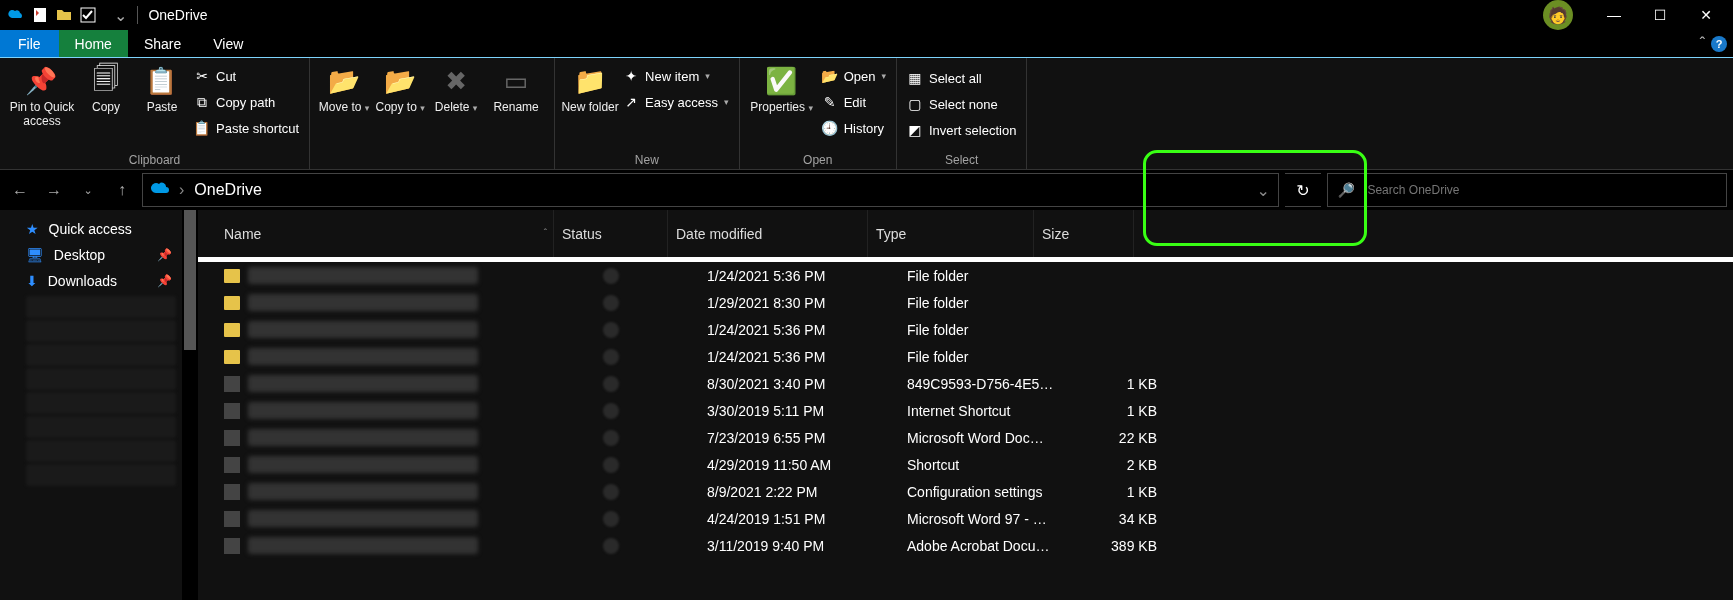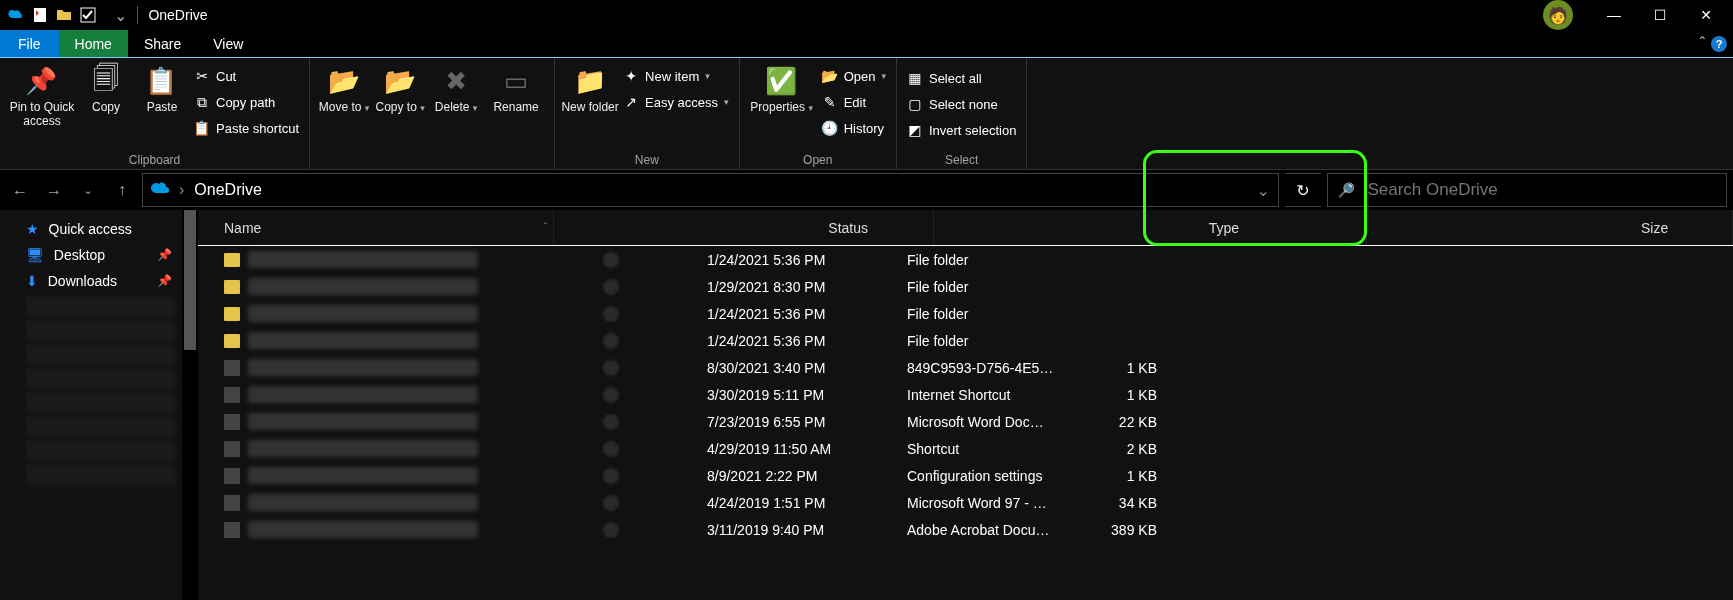--- a/index.html
+++ b/index.html
@@ -35,38 +35,38 @@
 .small-row { display: flex; align-items: center; gap: 6px; font-size: 13px; height: 24px; }
 .small-row .sico { width:16px;height:16px;display:flex;align-items:center;justify-content:center;font-size:14px;}
 .dropind{font-size:9px;color:#aaa;}
 
 
 .navrow { height: 40px; display: flex; align-items: center; padding: 0 6px; gap: 6px; background:#000;}
 .nav-btn { width: 28px; height: 28px; display: flex; align-items:center;justify-content:center;color:#aaa;font-size:16px;}
 .addressbar { flex: 1; height: 34px; border: 1px solid #444; display: flex; align-items: center; padding: 0 8px; gap: 10px; }
 .refresh { width: 36px; height: 34px; border-top:1px solid #444;border-bottom:1px solid #444; display:flex;align-items:center;justify-content:center;}
 .searchbox { width: 400px; height: 34px; border: 1px solid #444; display:flex;align-items:center;padding:0 10px;gap:10px;}
-.searchbox input{background:transparent;border:none;color:#888;font-size:17px;outline:none;width:100%;}
+.searchbox input{background:transparent;border:none;color:#888;font-size:12px;outline:none;width:100%;}
 .search-icon{color:#888;font-size:14px;transform:scaleX(-1);}
 .highlight-box{position:absolute;border:3px solid #39ff14;border-radius:14px;pointer-events:none;}
 
 
 .content { display: flex; height: calc(600px - 30px - 28px - 112px - 40px); }
 .sidebar { width: 198px; background: #111; display:flex;position:relative;}
 .sidebar-scroll{width:16px;background:#000;position:absolute;right:0;top:0;bottom:0;}
 .sidebar-scroll .thumb{position:absolute;top:0;height:140px;left:2px;right:2px;background:#555;}
 .nav-list{padding:6px 0;width:182px;}
 .nav-item{display:flex;align-items:center;padding:5px 10px 5px 26px;gap:10px;font-size:14px;}
 .quick-access{color:#fff;font-weight:400;}
 .star{color:#2e8eff;}
 .pin{margin-left:auto;color:#888;font-size:12px;}
 .blurline{height:22px;margin:2px 6px 2px 26px;background:#1a1a1a;border-radius:3px;filter:blur(1.5px);}
 
 .filepane{flex:1;background:#111;overflow:hidden;}
-.cols{display:flex;height:36px;border-bottom:1px solid #ffffff;align-items:center;justify-content:space-between;}
+.cols{display:flex;height:52px;border-bottom:5px solid #ffffff;align-items:center;}
 .col{font-size:14px;color:#ddd;display:flex;align-items:center;height:100%;border-right:1px solid #222;}
 .col.name{width:356px;padding-left:26px;gap:6px;}
 .col.status{width:114px;padding-left:8px;}
 .col.date{width:200px;padding-left:8px;}
 .col.type{width:166px;padding-left:8px;}
 .col.size{width:100px;padding-left:8px;}
 .sort-arrow{font-size:10px;color:#888;margin-left:auto;margin-right:6px;}
 
 .row{display:flex;height:27px;align-items:center;font-size:14px;}
 .cell{display:flex;align-items:center;}
@@ -296,20 +296,21 @@
       </div>
   </div>
 
   <div class="filepane">
     <div class="cols">
       <div class="col name">
           <span>Name</span>
           <span class="sort-arrow">ˆ</span>
         </div>
       <div class="col status">Status</div>
+      <div class="col date">Date modified</div>
       <div class="col type">Type</div>
       <div class="col size">Size</div>
     </div>
     <div id="rows">
         <div class="row">
           <div class="cell name">
             <span class="foldico"></span>
             <span class="blurname"></span>
           </div>
           <div class="cell status">

